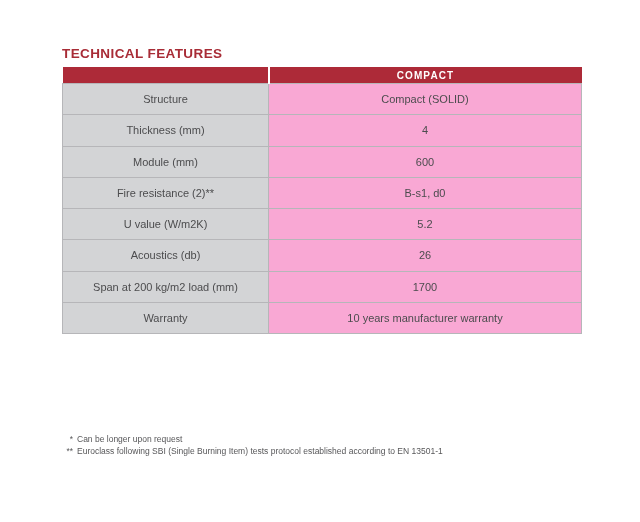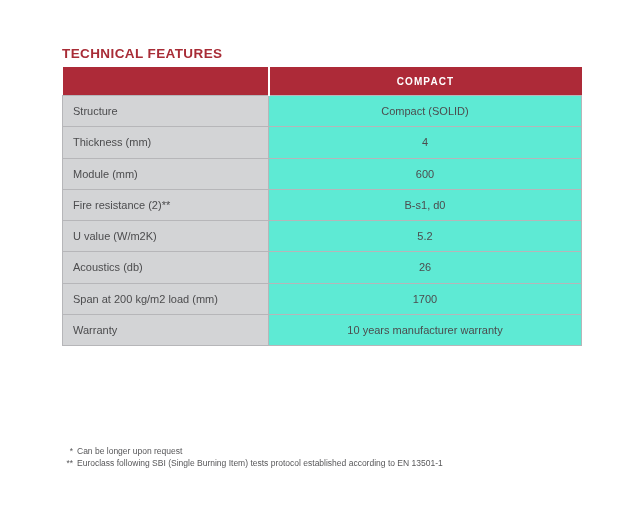--- a/index.html
+++ b/index.html
@@ -24,21 +24,21 @@
   table.spec-table {
     border-collapse: collapse;
     width: 519px;
     table-layout: fixed;
   }
   col.c-label { width: 206px; }
   col.c-value { width: 313px; }
 
   .spec-table th {
     background: #ad2a38;
-    height: 28px;
+    height: 16px;
     padding: 0;
     border: none;
   }
   .spec-table th.value-col {
     color: #ffffff;
     font-size: 10px;
     font-weight: bold;
     letter-spacing: 1.1px;
     text-align: center;
     border-left: 2px solid #ffffff;
@@ -46,24 +46,24 @@
 
   .spec-table td {
     border: 1px solid #b6b6b9;
     font-size: 11px;
     color: #4c4c4e;
     padding: 8px 10px;
     line-height: 1.3;
   }
   .spec-table td.label {
     background: #d3d4d6;
-    text-align: left;
+    text-align: center;
   }
   .spec-table td.value {
-    background: #5eead4;
+    background: #f9a8d4;
     text-align: center;
   }
 
   .footnotes {
     margin-top: 100px;
     font-size: 8.5px;
     color: #575759;
   }
   .footnote { display: flex; line-height: 1.35; }
   .fn-marker {

